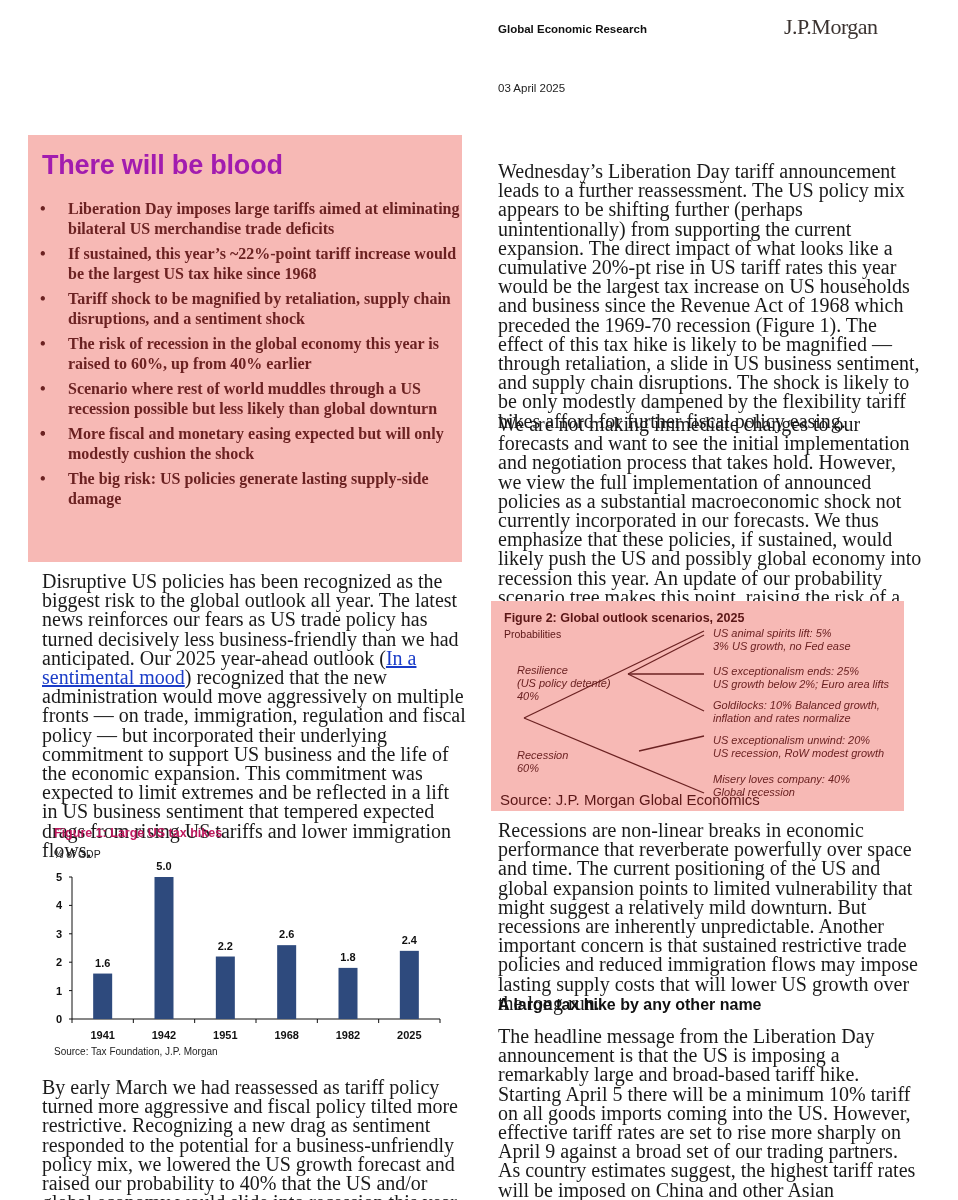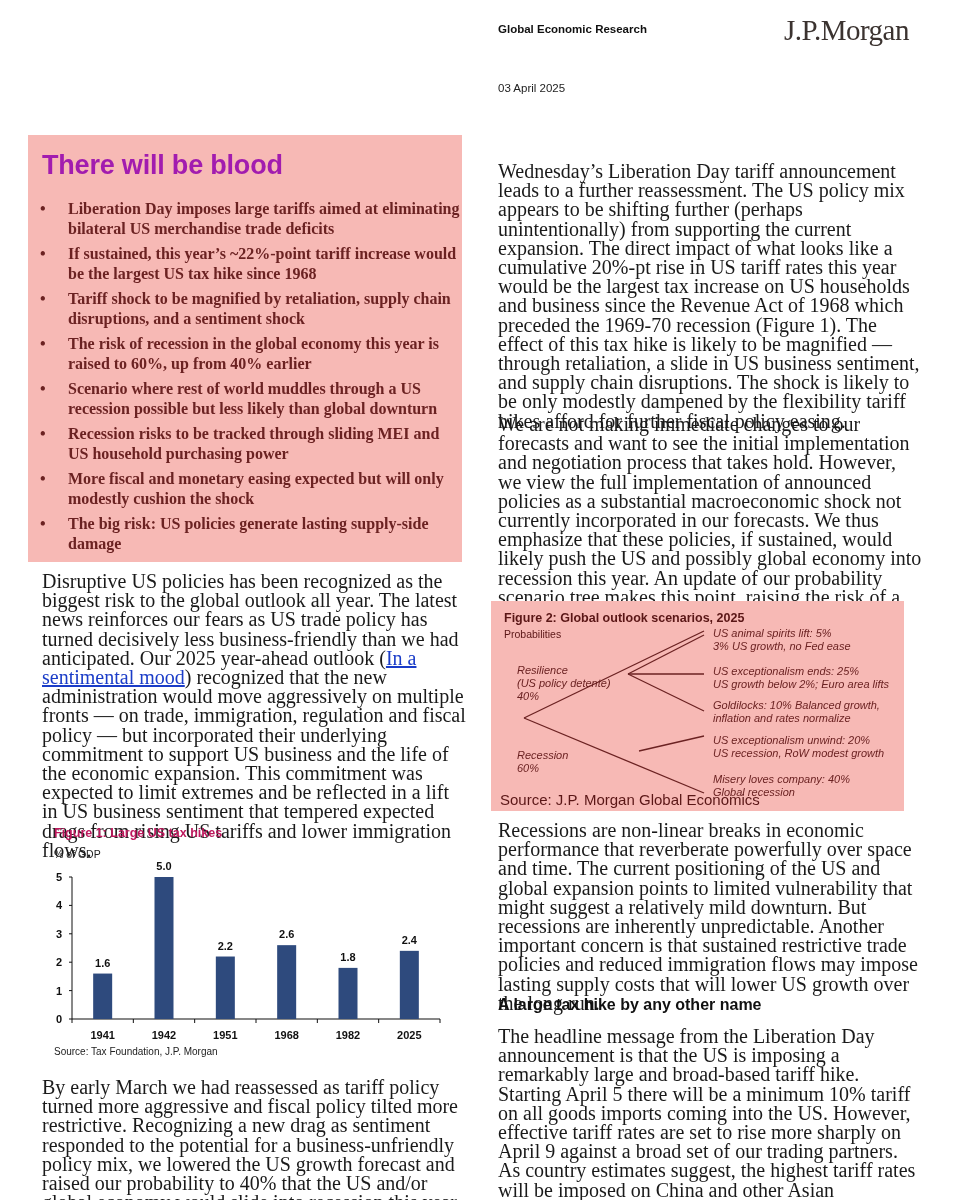--- a/index.html
+++ b/index.html
@@ -3,21 +3,21 @@
 <meta charset="utf-8">
 <style>
   html, body { margin:0; padding:0; background:#ffffff; }
   body { width:958px; height:1200px; position:relative; overflow:hidden; font-family:"Liberation Serif", serif; color:#1a1a1a; }
   .abs { position:absolute; }
   .sans { font-family:"Liberation Sans", sans-serif; }
   .serif { font-family:"Liberation Serif", serif; }
 
   #hdr-dept { left:498px; top:23px; font-size:11.5px; font-weight:bold; color:#111; }
   #hdr-date { left:498px; top:58px; font-size:11.5px; color:#222;margin-top:24px; }
-  #hdr-logo { left:784px; top:14px; font-size:29px; color:#3b3330; letter-spacing:-0.5px; font-family:"Liberation Serif", serif; }
+  #hdr-logo { left:784px; top:14px; font-size:22px; color:#3b3330; letter-spacing:-0.5px; font-family:"Liberation Serif", serif; }
 
   #summary-box { left:28px; top:135px; width:434px; height:427px; background:#f7b9b5; }
   #summary-title { left:42px; top:150px; font-size:27px; font-weight:bold; color:#a21caf; font-family:"Liberation Sans", sans-serif; letter-spacing:-0.2px; }
   #summary-list { left:38px; top:199px; width:422px; margin:0; padding:0; list-style:none; }
   #summary-list li { position:relative; padding-left:30px; font-size:16px; line-height:20px; font-weight:bold; color:#6b2222; margin-bottom:5px; font-family:"Liberation Serif", serif; }
   #summary-list li .bullet { position:absolute; left:2px; top:0; }
 
   .para { font-size:20px; line-height:19.2px; color:#1a1a1a; text-align:left; margin:0; }
   #p-left-1 { left:42px; top:572px; width:424px; }
   #p-left-2 { left:42px; top:1078px; width:424px; }
@@ -50,21 +50,21 @@
 <div id="hdr-logo" class="abs">J.P.Morgan</div>
 
 <div id="summary-box" class="abs"></div>
 <div id="summary-title" class="abs">There will be blood</div>
 <ul id="summary-list" class="abs">
   <li><span class="bullet">•</span><span>Liberation Day imposes large tariffs aimed at eliminating bilateral US merchandise trade deficits</span></li>
   <li><span class="bullet">•</span><span>If sustained, this year’s ~22%-point tariff increase would be the largest US tax hike since 1968</span></li>
   <li><span class="bullet">•</span><span>Tariff shock to be magnified by retaliation, supply chain disruptions, and a sentiment shock</span></li>
   <li><span class="bullet">•</span><span>The risk of recession in the global economy this year is raised to 60%, up from 40% earlier</span></li>
   <li><span class="bullet">•</span><span>Scenario where rest of world muddles through a US recession possible but less likely than global downturn</span></li>
-  <li><span class="bullet">•</span><span>Recession risks to be tracked through sliding MEI and US household purchasing power</span></li>
+  <li><span class="bullet">•</span></li>
   <li><span class="bullet">•</span><span>More fiscal and monetary easing expected but will only modestly cushion the shock</span></li>
   <li><span class="bullet">•</span><span>The big risk: US policies generate lasting supply-side damage</span></li>
 </ul>
 
 <p id="p-left-1" class="abs para serif"><span>Disruptive US policies has been recognized as the biggest risk to the global outlook all year. The latest news reinforces our fears as US trade policy has turned decisively less business-friendly than we had anticipated. Our 2025 year-ahead outlook (</span><span class="link">In a sentimental mood</span><span>) recognized that the new administration would move aggressively on multiple fronts — on trade, immigration, regulation and fiscal policy — but incorporated their underlying commitment to support US business and the life of the economic expansion. This commitment was expected to limit extremes and be reflected in a lift in US business sentiment that tempered expected drags from rising US tariffs and lower immigration flows.</span></p>
 
 <div id="fig1-title" class="abs sans">Figure 1: Large US tax hikes</div>
 <div id="fig1-unit" class="abs sans">% of GDP</div>
 <svg id="fig1-svg" class="abs" width="420" height="190">
     <line x1="42" y1="17" x2="42" y2="159" stroke="#111" stroke-width="1"></line>

